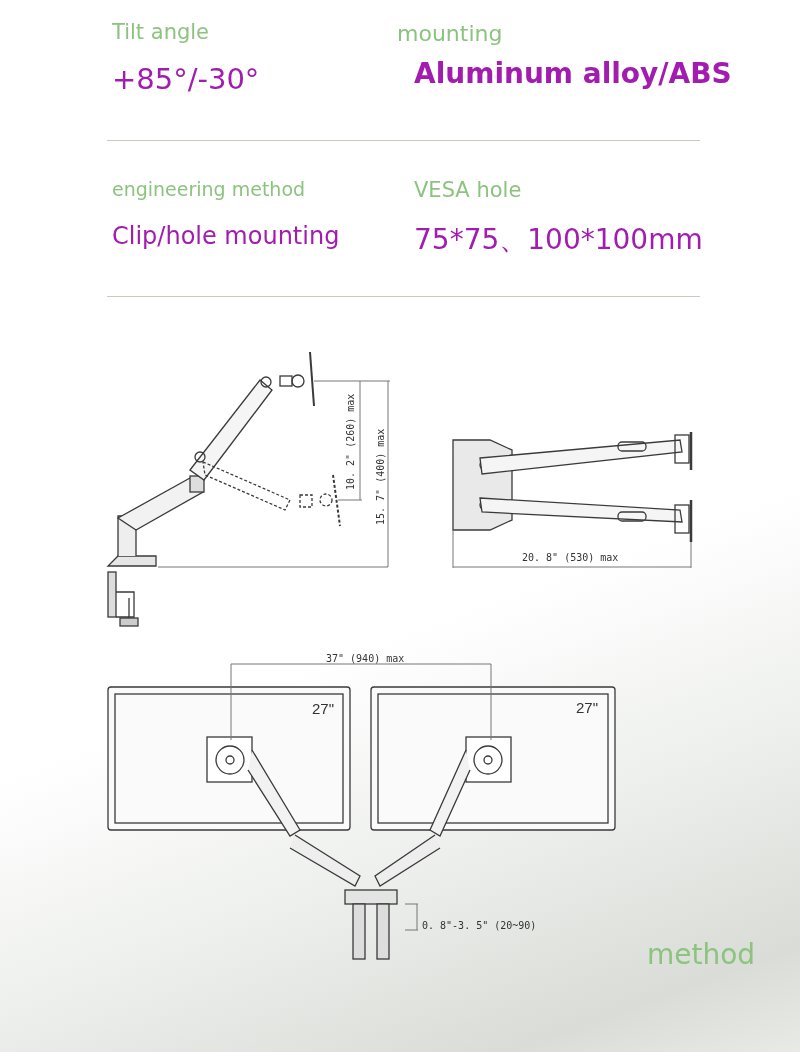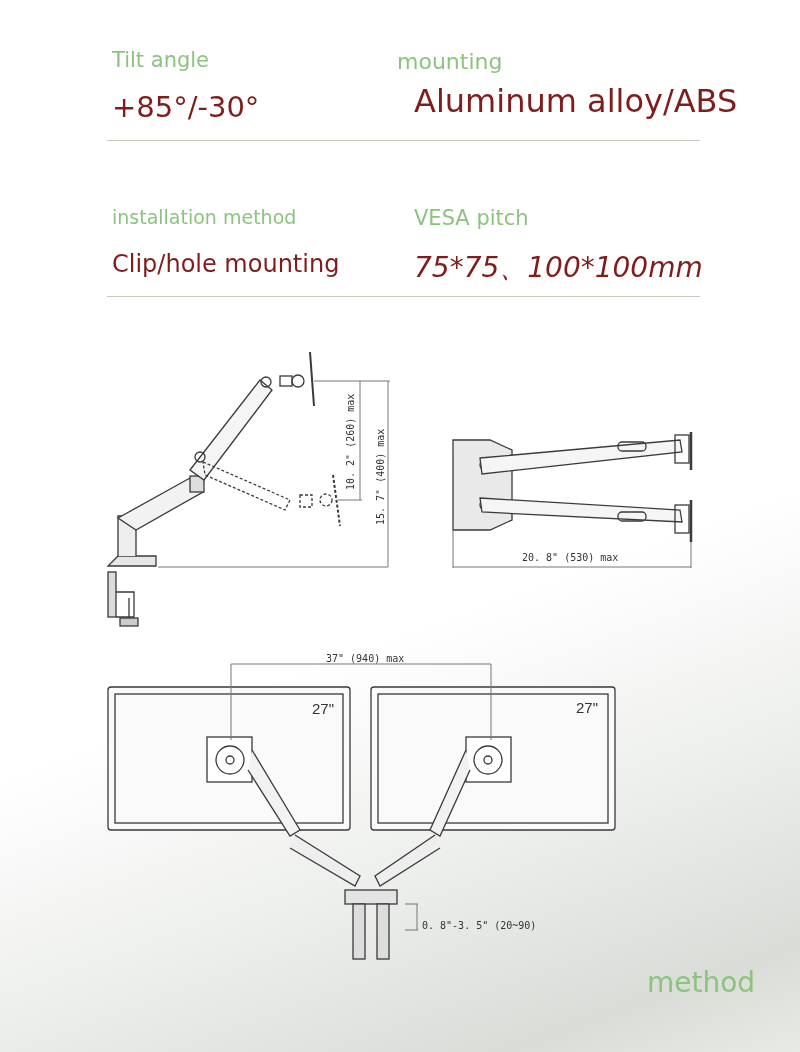--- a/index.html
+++ b/index.html
@@ -1,47 +1,47 @@
 <!DOCTYPE html>
 <html><head>
 <meta charset="utf-8">
 <style>
   html, body { margin: 0; padding: 0; }
   body {
     width: 800px; height: 1052px; position: relative; overflow: hidden;
     font-family: "DejaVu Sans", sans-serif;
     background: linear-gradient(160deg, #ffffff 0%, #ffffff 58%, #eef0ed 75%, #d9dcd7 92%, #e8eae6 100%);
   }
-  .abs { position: absolute; margin-top: 28px; }
+  .abs { position: absolute; }
   .label { color: #8cc37f; font-size: 21px; }
   .label.sm { font-size: 19px; }
-  .value { color: #7f1d1d; }
+  .value { color: #a21caf; }
   .divider { position: absolute; left: 107px; width: 593px; height: 1px; background: #c9cbbf; }
   svg { position: absolute; overflow: visible; }
   .dim-text { font-family: "DejaVu Sans Mono", monospace; fill: #333; }
   .stroke { stroke: #3a3a3a; fill: none; }
 </style>
 </head>
 <body>
 
 <div class="abs label" style="left:112px;top:20px;">Tilt angle</div>
 <div class="abs value" style="left:112px;top:62px;font-size:29px;">+85°/-30°</div>
 
 <div class="abs label" style="left:397px;top:21px;font-size:22px;">mounting</div>
-<div class="abs value" style="left:414px;top:60px;font-size:32px;line-height:27px;">
+<div class="abs value" style="left:414px;top:60px;font-size:28px;line-height:27px;font-weight:bold;">
   <div>Aluminum alloy/ABS</div>
 </div>
 
 <div class="divider" style="top:140px;"></div>
 
-<div class="abs label sm" style="left:112px;top:178px;">installation method</div>
+<div class="abs label sm" style="left:112px;top:178px;">engineering method</div>
 <div class="abs value" style="left:112px;top:222px;font-size:24px;">Clip/hole mounting</div>
 
-<div class="abs label" style="left:414px;top:178px;">VESA pitch</div>
-<div class="abs value" style="left:414px;top:221px;font-size:28px;font-style:italic;">75*75、100*100mm</div>
+<div class="abs label" style="left:414px;top:178px;">VESA hole</div>
+<div class="abs value" style="left:414px;top:221px;font-size:28px;">75*75、100*100mm</div>
 
 <div class="divider" style="top:296px;"></div>
 
 <svg style="left:100px;top:340px;" width="310" height="290" viewBox="0 0 310 290">
   <g class="stroke" stroke-width="1.3">
 
     <rect x="8" y="232" width="8" height="45" fill="#ddd"></rect>
     <path d="M16 252 h18 v25 h-18"></path>
     <rect x="20" y="278" width="18" height="8" fill="#ccc"></rect>
     <line x1="29" y1="258" x2="29" y2="278"></line>

